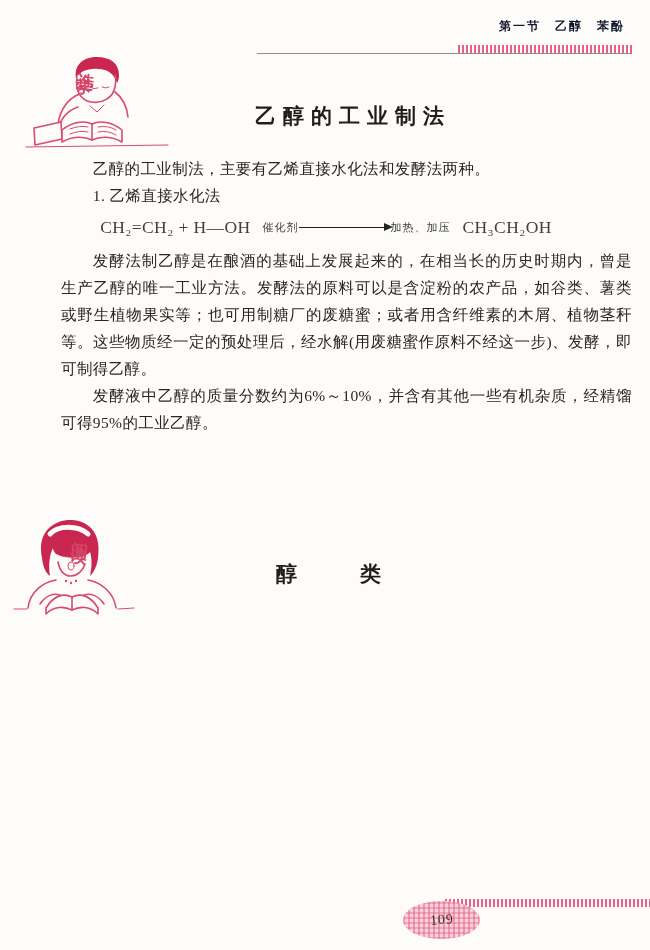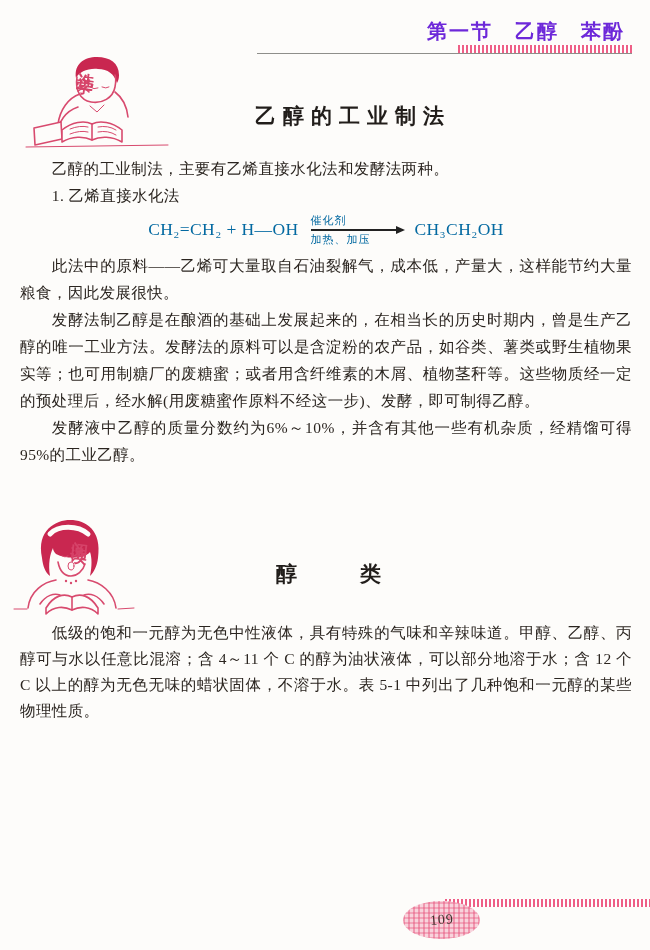--- a/index.html
+++ b/index.html
@@ -9,22 +9,22 @@
     background:#fdfcfa;
     font-family:"Liberation Serif","DejaVu Serif",serif;
     color:#2b2520;
     overflow:hidden;
   }
   .page { position:absolute; inset:0; }
 
   
   .header-title {
     position:absolute; top:18px; right:25px;
-    font-size:20px; font-weight:bold; letter-spacing:2px;
-    color:#6d28d9;
+    font-size:12px; font-weight:bold; letter-spacing:2px;
+    color:#0f172a;
   }
   .header-stripe {
     position:absolute; top:45px; left:458px; width:174px; height:8px;
     background:repeating-linear-gradient(90deg,#ee5f86 0 2px,#ffffff 2px 4px);
   }
   .header-rule {
     position:absolute; top:53px; left:257px; width:375px; height:1px;
     background:#8e8e8a;
   }
 
@@ -49,30 +49,30 @@
   .title-1 { top:102px;margin-left:28px; }
   .title-2 { top:560px;padding-left:14px; }
 
   
   .text-block {
     position:absolute; left:20px; width:612px;
     font-size:15.5px; letter-spacing:0.4px; text-align:justify;
   }
   .tb1 { top:155px; line-height:27px; }
   .tb2 { top:620px; line-height:26px; }
-  .text-block p { text-indent:2.05em; }
+  .text-block p { text-indent:2.05em;margin-left:41px; }
 
   
   .equation {
     display:flex; justify-content:center; align-items:center;
     text-indent:0 !important; margin:5px 0 6px;
-    font-size:17.5px; color:#0369a1;
+    font-size:17.5px; color:#404040;
     font-family:"Liberation Serif","DejaVu Serif","DejaVu Sans",serif;
   }
-  .rxn-arrow { display:inline-flex; flex-direction:column; align-items:flex-start; margin:0 12px; }
+  .rxn-arrow { display:inline-flex; align-items:center; margin:0 12px; }
   .rxn-cond { font-size:11px; line-height:13px; letter-spacing:1px; }
   .rxn-shaft { position:relative; width:92px; height:1.5px; background:#222; margin:2px 0; }
   .rxn-shaft::after {
     content:""; position:absolute; right:-2px; top:-3.4px;
     border-left:9px solid #222; border-top:4px solid transparent; border-bottom:4px solid transparent;
   }
 
   
   .footer-stripe {
     position:absolute; top:899px; left:445px; width:205px; height:8px;
@@ -134,21 +134,20 @@
     <div class="equation">
       <span>CH₂=CH₂ + H—OH</span>
       <span class="rxn-arrow">
         <span class="rxn-cond">催化剂</span>
         <span class="rxn-shaft"></span>
         <span class="rxn-cond">加热、加压</span>
       </span>
       <span>CH₃CH₂OH</span>
     </div>
 
-    <p>此法中的原料——乙烯可大量取自石油裂解气，成本低，产量大，这样能节约大量粮食，因此发展很快。</p>
     <p>发酵法制乙醇是在酿酒的基础上发展起来的，在相当长的历史时期内，曾是生产乙醇的唯一工业方法。发酵法的原料可以是含淀粉的农产品，如谷类、薯类或野生植物果实等；也可用制糖厂的废糖蜜；或者用含纤维素的木屑、植物茎秆等。这些物质经一定的预处理后，经水解(用废糖蜜作原料不经这一步)、发酵，即可制得乙醇。</p>
     <p>发酵液中乙醇的质量分数约为6%～10%，并含有其他一些有机杂质，经精馏可得95%的工业乙醇。</p>
   </div>
 
   <div class="marker marker-girl">
     <svg width="125" height="107" viewBox="0 0 125 107">
       <path class="hair" d="M30,44 C24,16 44,6 58,6 C74,6 90,16 86,44 C85,52 82,58 78,62 C80,52 80,44 78,38 C74,44 56,46 44,40 C42,38 41,36 41,34 C38,40 36,50 38,62 C33,58 31,52 30,44 Z"></path>
       <path d="M38,20 C46,11 66,11 76,20" stroke="#fdfcfa" stroke-width="5" fill="none" stroke-linecap="round"></path>
       <path class="ln thin" d="M50,42 q3,2 6,0 M63,42 q3,2 6,0"></path>
       <ellipse cx="59" cy="52" rx="3" ry="4" class="ln thin"></ellipse>
@@ -163,21 +162,20 @@
       <path class="ln white" d="M34,94 C42,81 52,79 60,83 C68,79 78,81 86,94 L86,100 C78,92 68,92 60,96 C52,92 42,92 34,100 Z"></path>
       <path class="ln" d="M60,83 L60,96"></path>
       <path class="ln thin" d="M2,95 L15,95 M106,95 L122,94"></path>
     </svg>
     <div class="badge badge-girl">阅读</div>
   </div>
 
   <h1 class="sec-title title-2">醇　　类</h1>
 
   <div class="text-block tb2">
-    <p>低级的饱和一元醇为无色中性液体，具有特殊的气味和辛辣味道。甲醇、乙醇、丙醇可与水以任意比混溶；含 4～11 个 C 的醇为油状液体，可以部分地溶于水；含 12 个 C 以上的醇为无色无味的蜡状固体，不溶于水。表 5-1 中列出了几种饱和一元醇的某些物理性质。</p>
   </div>
 
   <div class="footer-stripe"></div>
   <div class="page-num-ellipse">
     <span class="page-num">109</span>
   </div>
 
 </div>
 
 </body></html>

